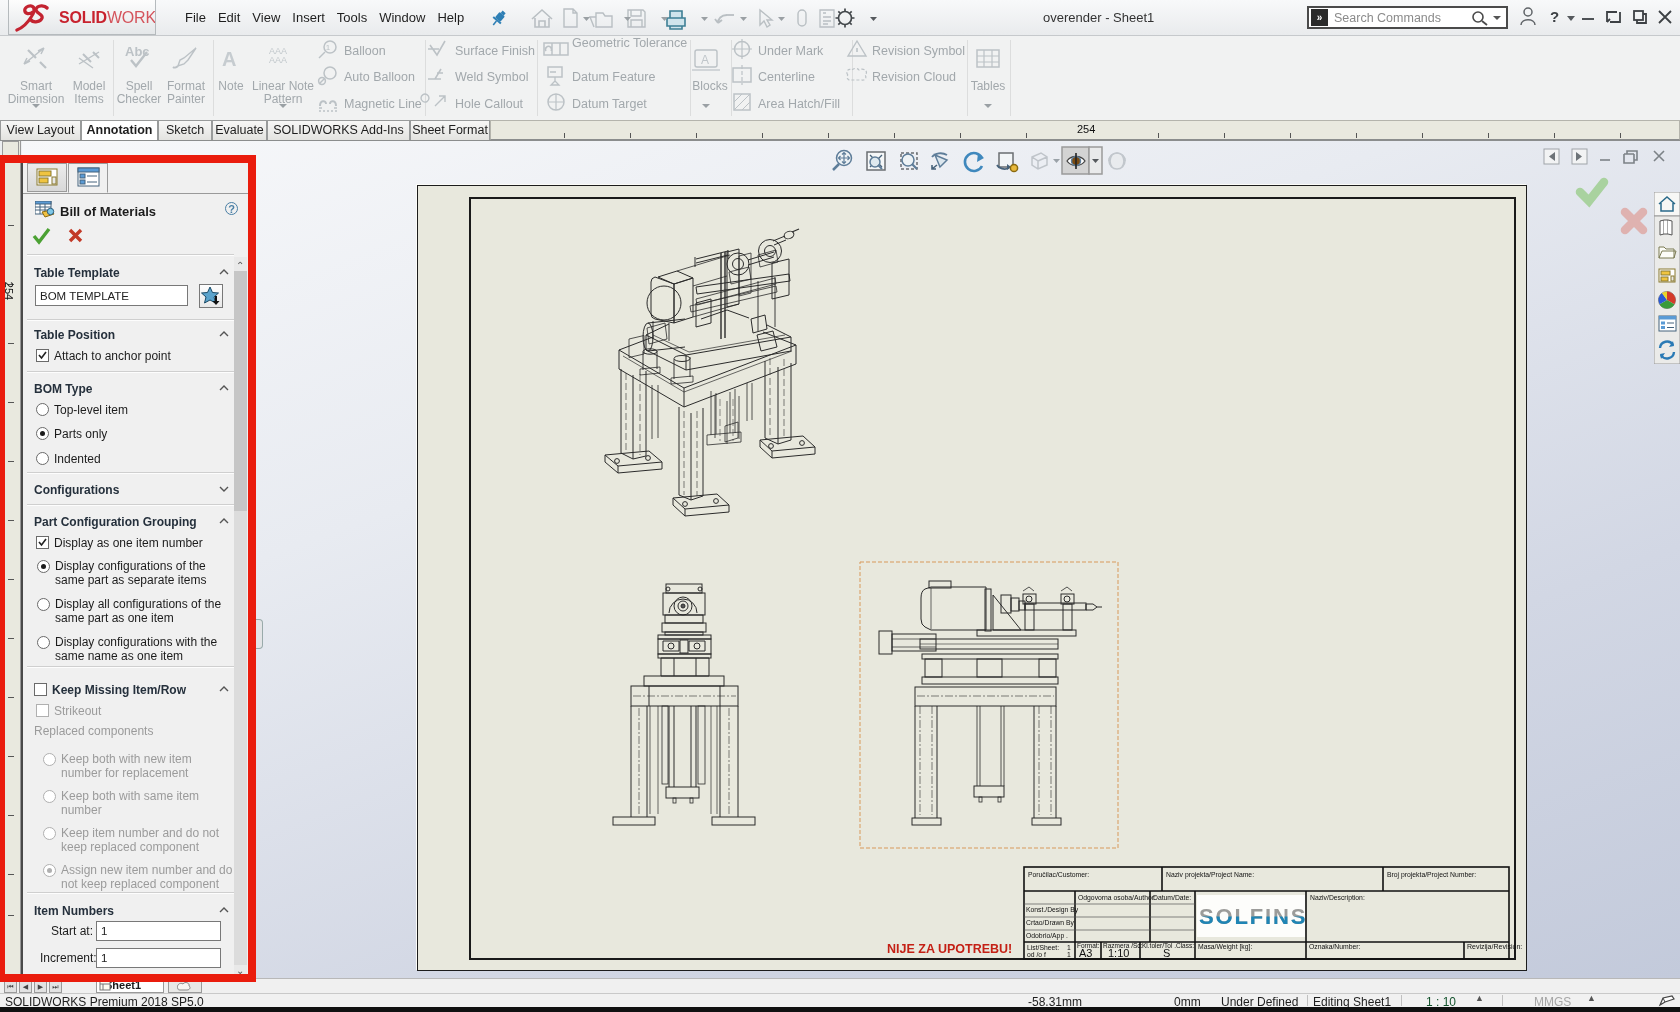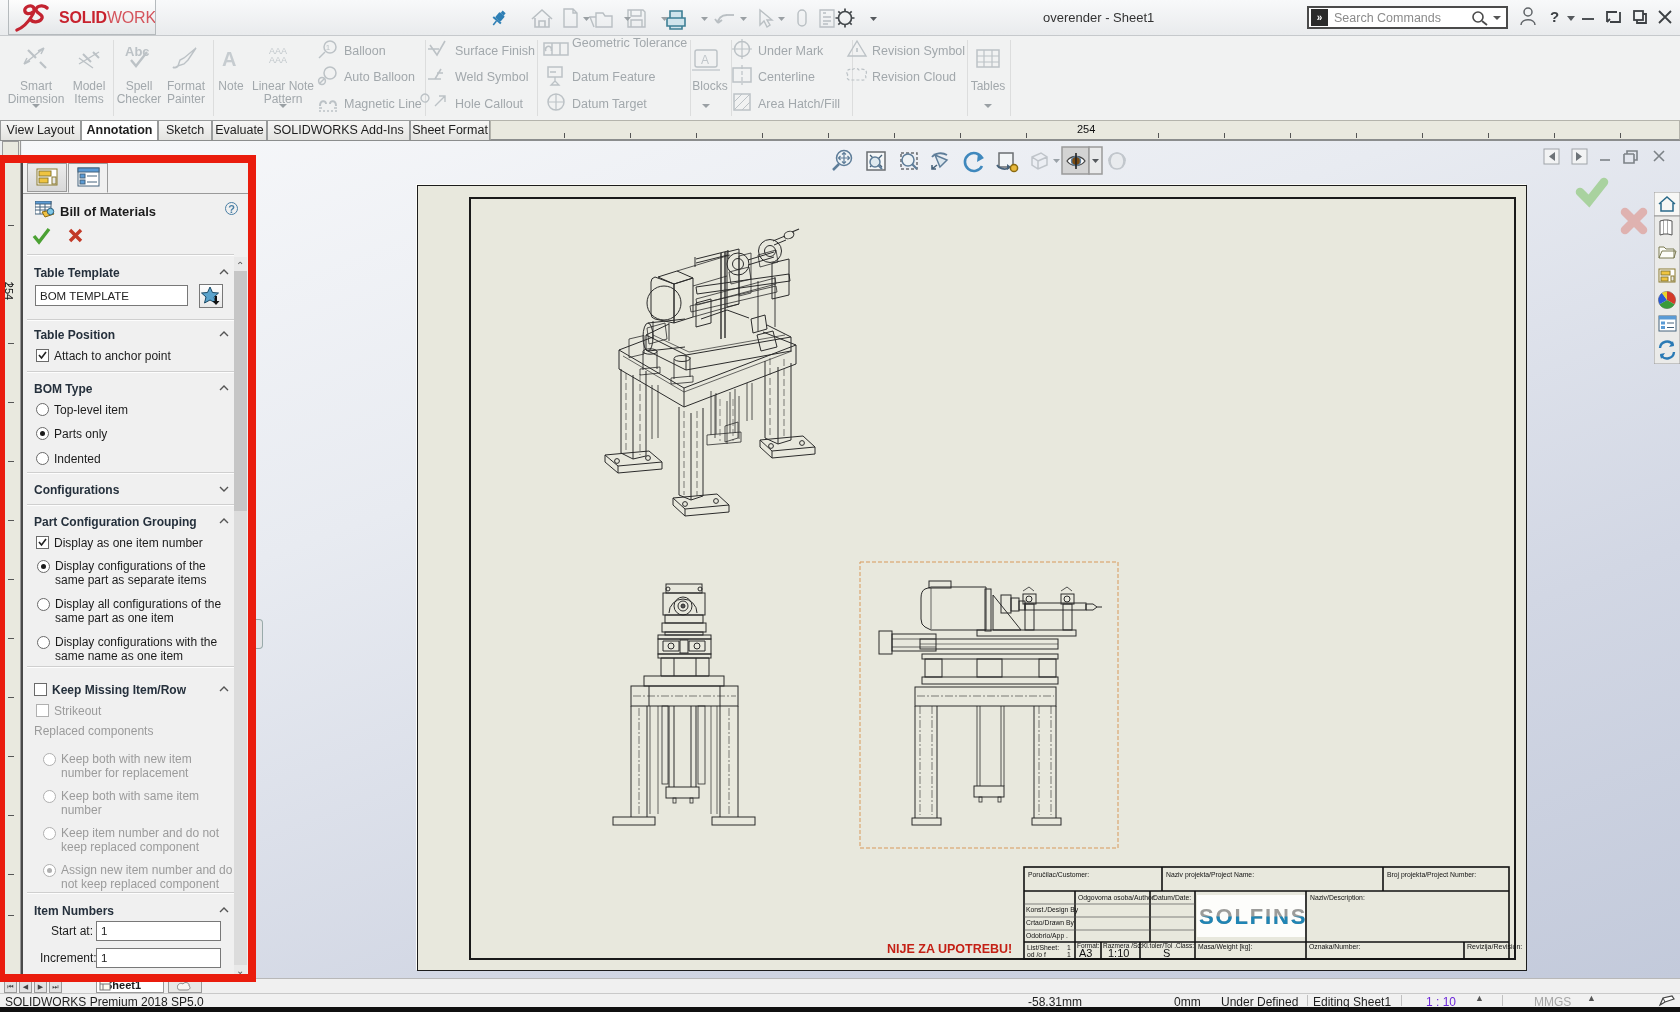--- a/index.html
+++ b/index.html
@@ -65,20 +65,29 @@
 <div id="titlebar">
   <div id="swlogo">
     <svg width="146" height="33" viewBox="0 0 146 33">
       <g fill="none" stroke="#c32330" stroke-linecap="round" transform="skewX(-6)">
         <path d="M11,30 C16,28 21,23 24,17 C27,12 27,7 23,6 C19,5.5 16,8 17,11 C18,14 22,14.5 25,12" stroke-width="3.2"></path>
         <path d="M39,8 C36,5 29,5 28,9 C27,13 36,14 35,18 C34,22 27,23 24,20" stroke-width="3.2"></path>
       </g>
       <text x="50" y="23" font-size="16" font-weight="bold" fill="#c8222e" letter-spacing="-0.2" font-family="Liberation Sans,sans-serif">SOLID<tspan fill="#d4545c" font-weight="normal">WORKS</tspan></text>
     </svg>
   </div>
+  <div id="menus">
+        <span>File</span>
+        <span>Edit</span>
+        <span>View</span>
+        <span>Insert</span>
+        <span>Tools</span>
+        <span>Window</span>
+        <span>Help</span>
+      </div>
   <svg class="abs" id="pinsvg" style="left:488px;top:7px" width="22" height="22" viewBox="0 0 22 22">
     <g transform="rotate(40 11 11)" fill="#2e7fb5">
           <rect x="9" y="3" width="4" height="3"></rect>
           <rect x="7.5" y="6" width="7" height="7" rx="1"></rect>
           <rect x="6" y="13" width="10" height="2"></rect>
           <rect x="10.2" y="15" width="1.6" height="5"></rect>
         </g>
   </svg>
   <svg class="abs" id="qat" style="left:524px;top:3px" width="360" height="30" viewBox="0 0 360 30">
     <g fill="none" stroke="#b9bfc3" stroke-width="1.6">
@@ -833,21 +842,21 @@
 </div>
 <div id="statusbar">
   <span class="abs" style="left:5px;top:1px">SOLIDWORKS Premium 2018 SP5.0</span>
   <span class="abs" style="left:1028px;top:1px">-58.31mm</span>
   <span class="abs" style="left:1103px;top:11px">248.24mm</span>
   <span class="abs" style="left:1174px;top:1px">0mm</span>
   <span class="abs" style="left:1221px;top:1px">Under Defined</span>
   <div class="sep12" style="left:1307px"></div>
   <span class="abs" style="left:1313px;top:1px">Editing Sheet1</span>
   <div class="sep12" style="left:1401px"></div>
-  <span class="abs" style="left:1426px;top:1px;color:#6d28d9">1 : 10</span>
+  <span class="abs" style="left:1426px;top:1px;color:#14532d">1 : 10</span>
   <span class="abs" style="left:1475px;top:-1px;color:#555;font-size:9px">▲</span>
   <div class="sep12" style="left:1502px"></div>
   <span class="abs" style="left:1534px;top:1px;color:#a6a6a6">MMGS</span>
   <span class="abs" style="left:1587px;top:-1px;color:#555;font-size:9px">▲</span>
   <svg class="abs" style="left:1658px;top:0" width="18" height="14">
         <path d="M2 11 L5 4 L14 2 L16 5 L7 8 Z" fill="#fff" stroke="#444" stroke-width="1.2"></path>
         <path d="M5 4 L7 8" stroke="#444" stroke-width="1"></path>
       </svg>
 </div>
 <div id="blackstrip"></div>

